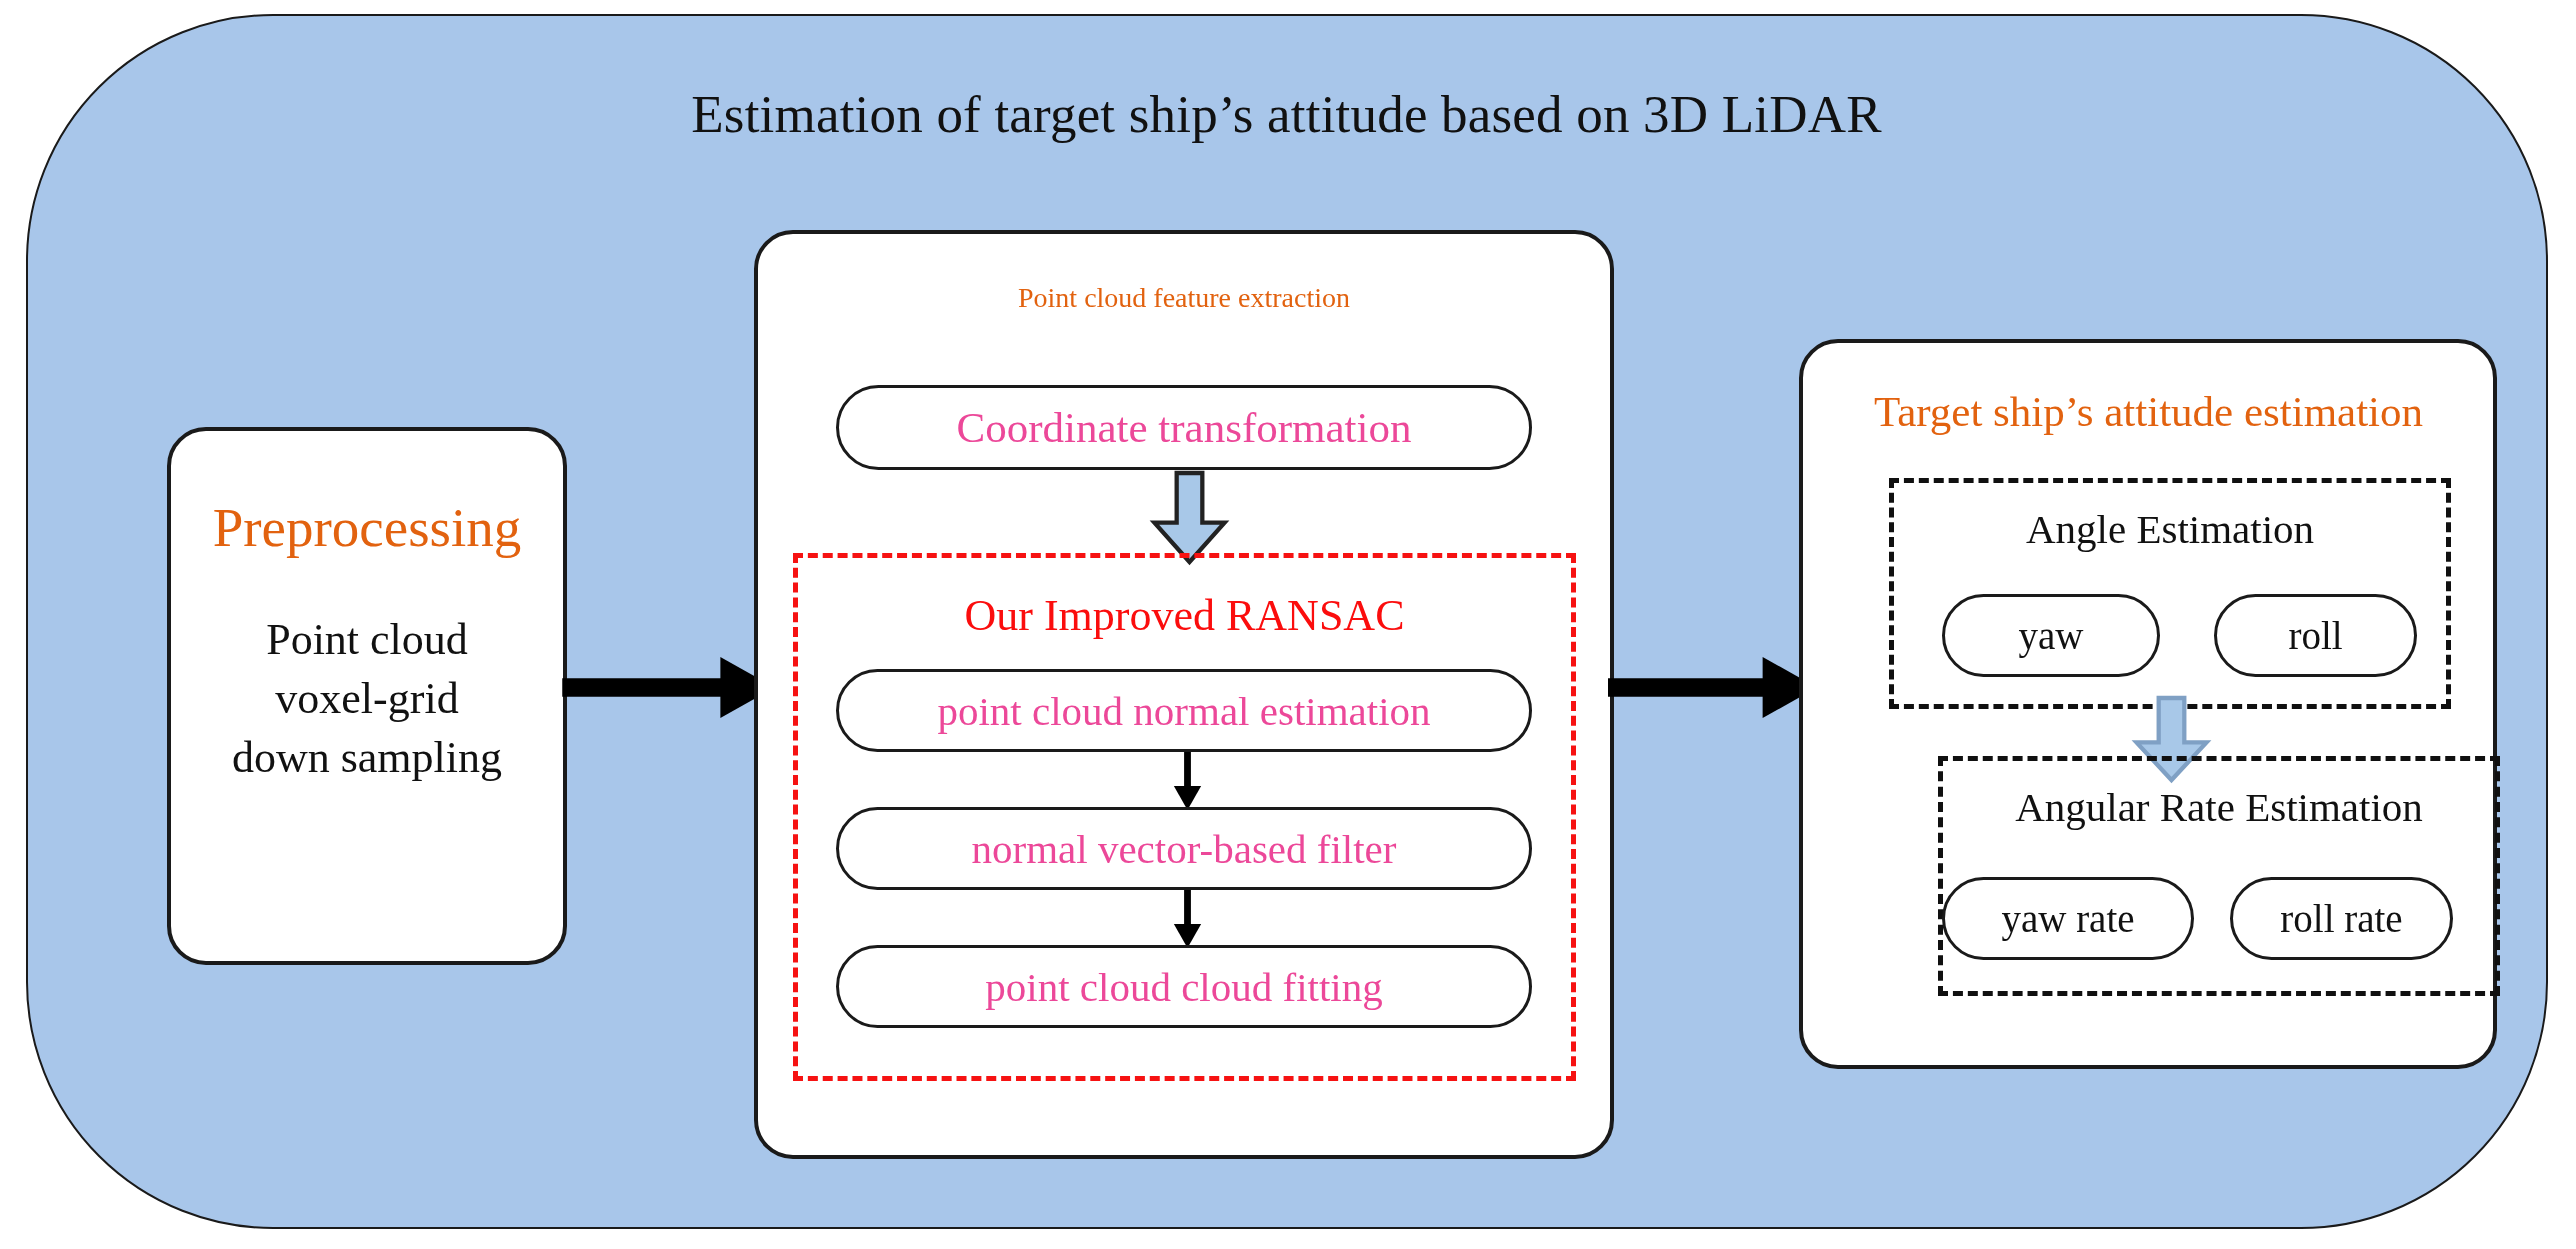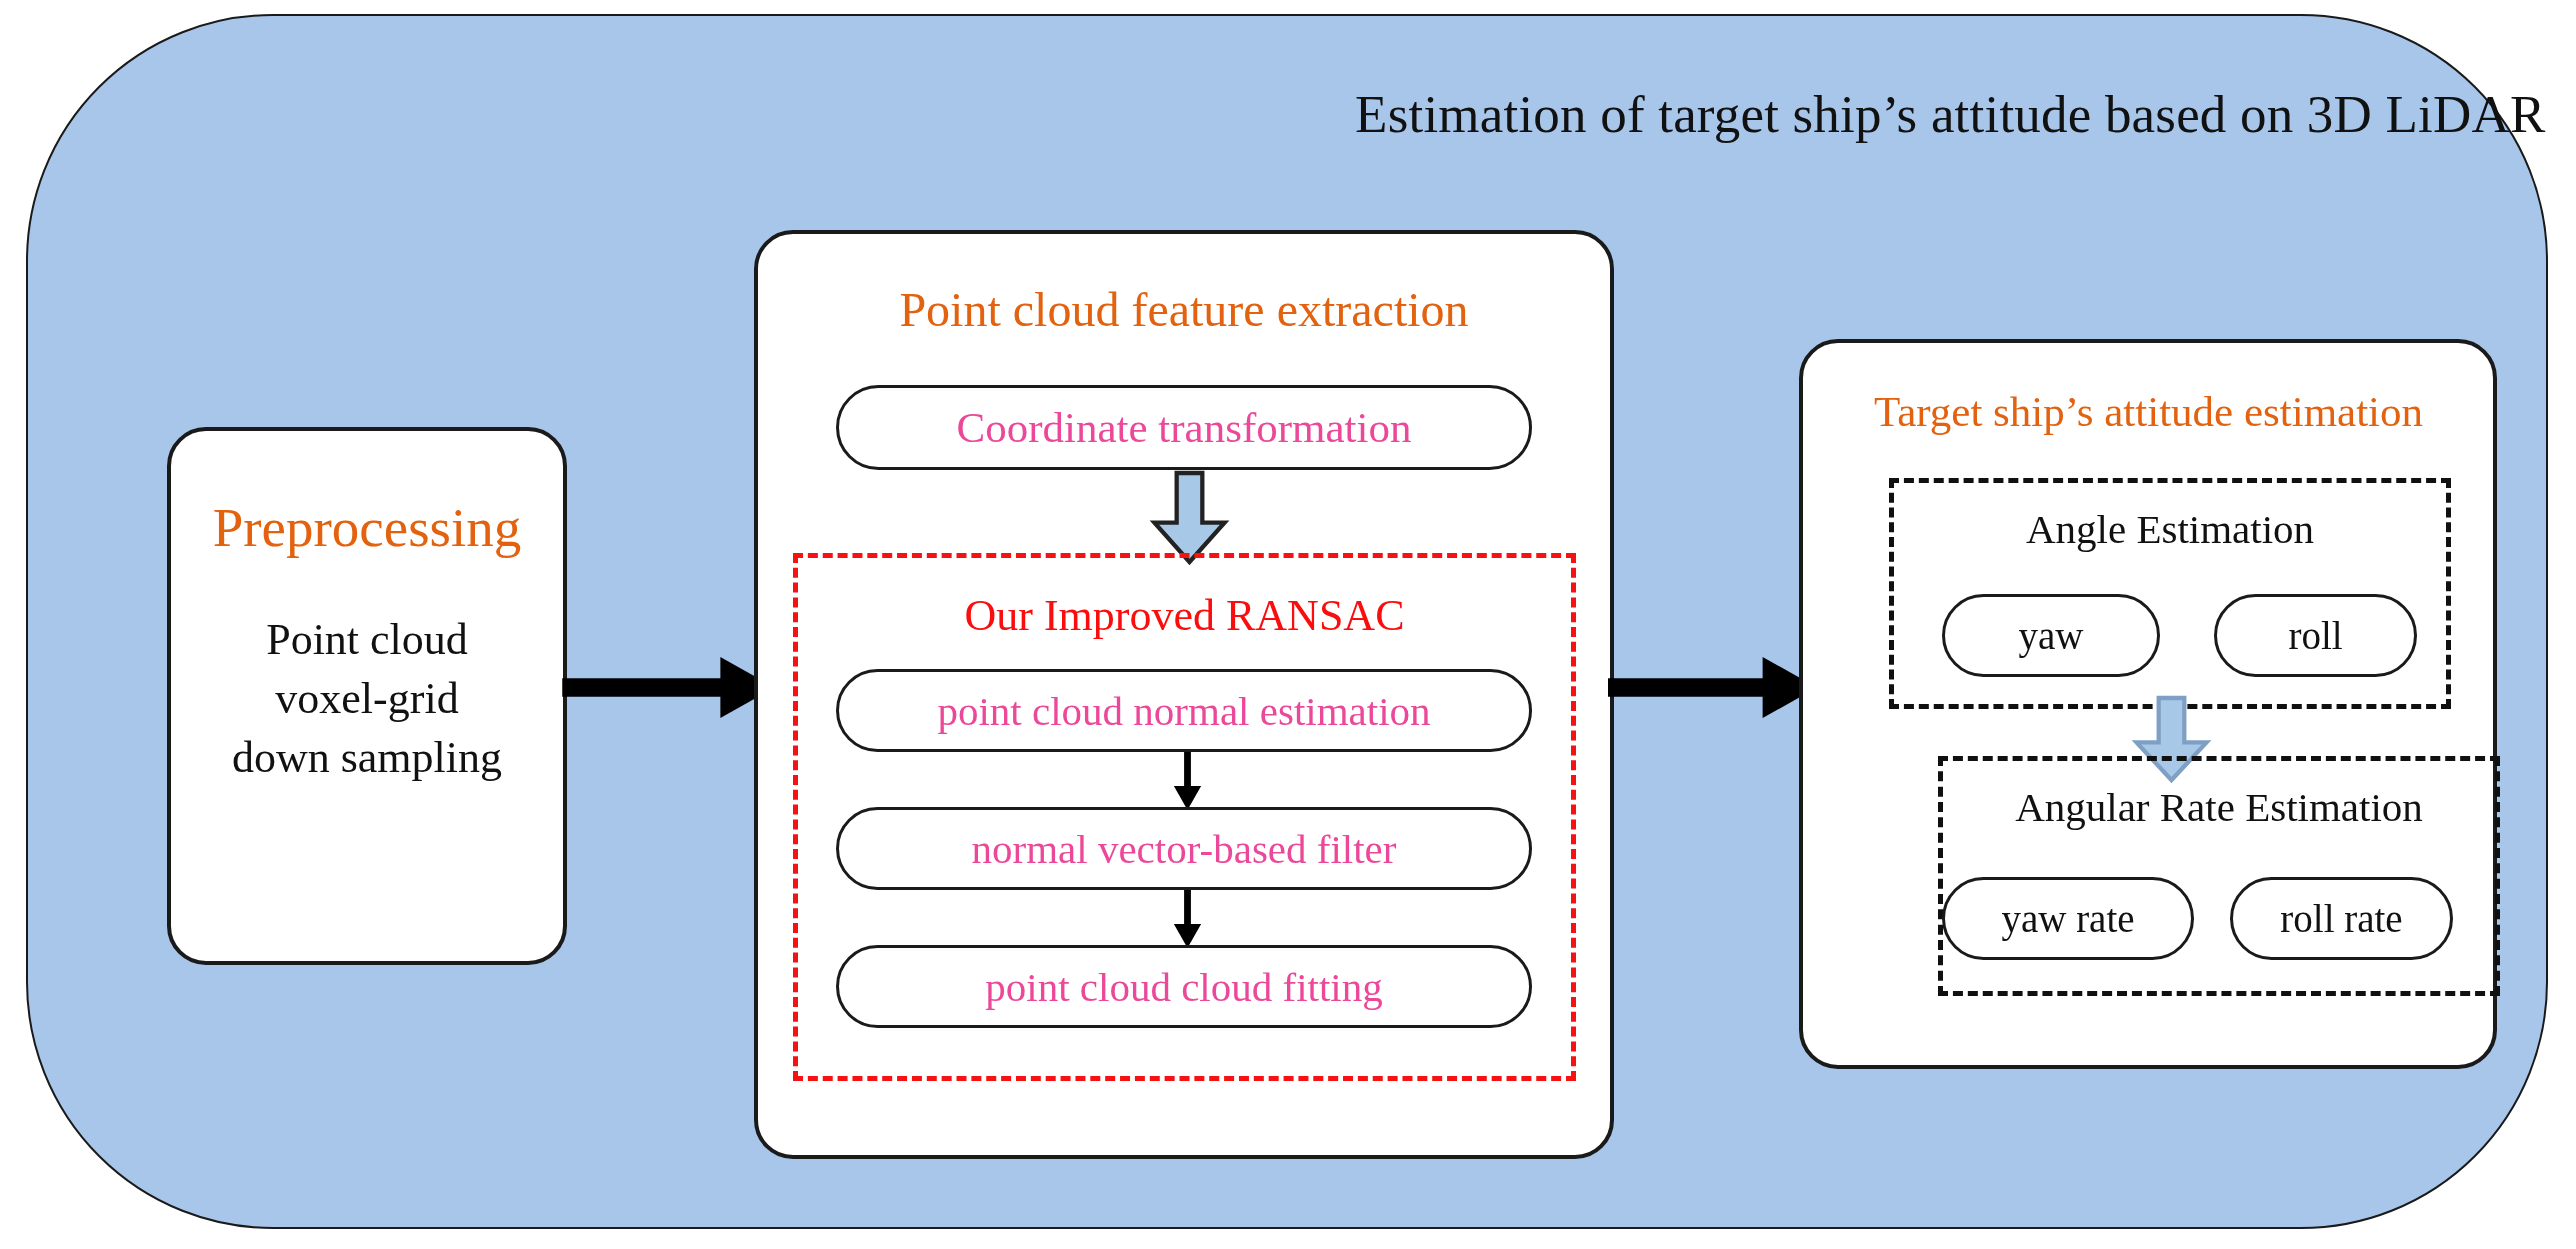--- a/index.html
+++ b/index.html
@@ -31,21 +31,21 @@
     border: 2.6px solid #1a1a1a;
     border-radius: 247px;
     box-sizing: border-box;
   }
 
   .panel-title {
     position: absolute;
     left: 0;
     top: 68px;
     width: 100%;
-    text-align: right;
+    text-align: center;
     font-size: 53px;
     color: #111111;
     letter-spacing: 0.2px;
     white-space: nowrap;
   }
 
   
   .stage-box {
     position: absolute;
     background: #ffffff;
@@ -87,21 +87,21 @@
 
   
   #box-feature {
     left: 754px;
     top: 230px;
     width: 860px;
     height: 929px;
   }
   #box-feature .stage-heading {
     top: 48px;
-    font-size: 48px;
+    font-size: 28px;
   }
 
   
   #box-attitude {
     left: 1799px;
     top: 339px;
     width: 698px;
     height: 730px;
   }
   #box-attitude .stage-heading {

